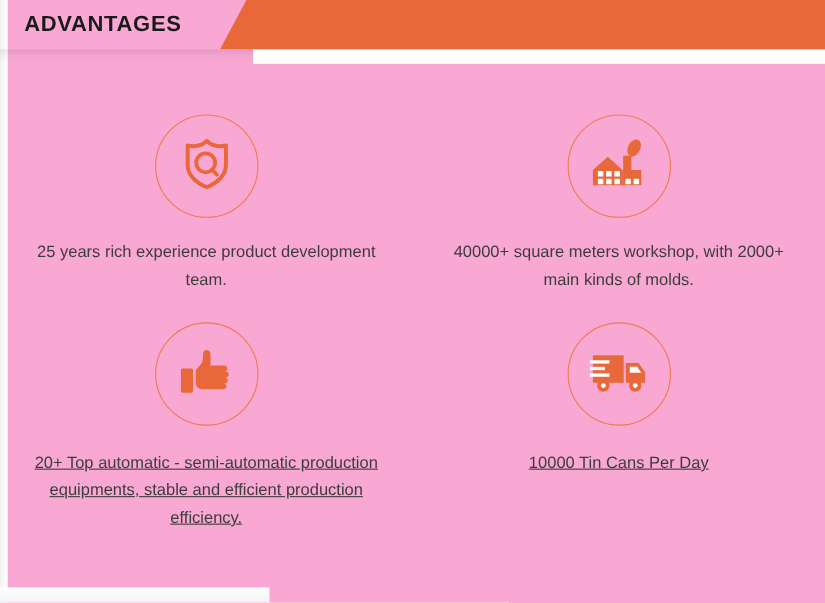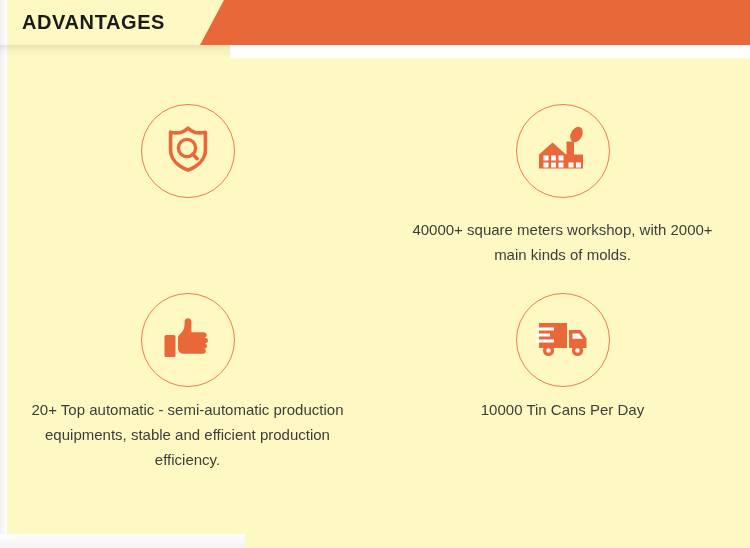--- a/index.html
+++ b/index.html
@@ -12,21 +12,21 @@
     background: #ffffff;
     font-family: "Liberation Sans", sans-serif;
     overflow: hidden;
     position: relative;
   }
 
   
   .page {
     position: absolute;
     inset: 0;
-    background: #fef9c3;
+    background: #f9a8d4;
     overflow: hidden;
   }
   .edge-left {
     position: absolute;
     left: 0;
     top: 0;
     bottom: 0;
     width: 7px;
     background: linear-gradient(to right, #f2f2f2 0%, #f7f7f7 45%, #ffffff 100%);
     pointer-events: none;
@@ -123,21 +123,22 @@
   }
   .card-text {
     margin-top: 19px;
     width: 330px;
     text-align: center;
     font-size: 15px;
     line-height: 25px;
     color: #3d3d3d;
   }
   .card-row2 .card-text {
-    margin-top: 10px;
+    margin-top: 21px;
+    text-decoration: underline;
   }
   .card-text.wide {
     width: 340px;
   }
 </style>
 </head>
 <body>
 
 <div class="page">
 
@@ -156,20 +157,21 @@
     <div class="card card-row1">
       <div class="icon-circle">
         <span>
           <svg width="50" height="50" viewBox="0 0 50 50" aria-hidden="true">
             <path d="M25 4.2 C19.6 9.2 13.2 9.6 7.6 8.2 L7.6 26.0 C7.6 35.0 15.0 42.2 25 46.2 C35 42.2 42.4 35.0 42.4 26.0 L42.4 8.2 C36.8 9.6 30.4 9.2 25 4.2 Z" fill="none" stroke="#e8683a" stroke-width="3.6" stroke-linejoin="round"></path>
             <circle cx="24" cy="24" r="8.6" fill="none" stroke="#e8683a" stroke-width="3.4"></circle>
             <line x1="29.6" y1="30.0" x2="34.2" y2="34.8" stroke="#e8683a" stroke-width="3.4" stroke-linecap="round"></line>
           </svg>
         </span>
       </div>
+      <div class="card-text">25 years rich experience product development team.</div>
     </div>
 
     <div class="card card-row1">
       <div class="icon-circle">
         <span>
           <svg width="54" height="50" viewBox="0 0 54 50" aria-hidden="true">
 
             <ellipse cx="40.5" cy="10.5" rx="5.6" ry="8.2" transform="rotate(28 40.5 10.5)" fill="#e8683a"></ellipse>
 
             <rect x="30.5" y="17.5" width="7.5" height="16" fill="#e8683a"></rect>

